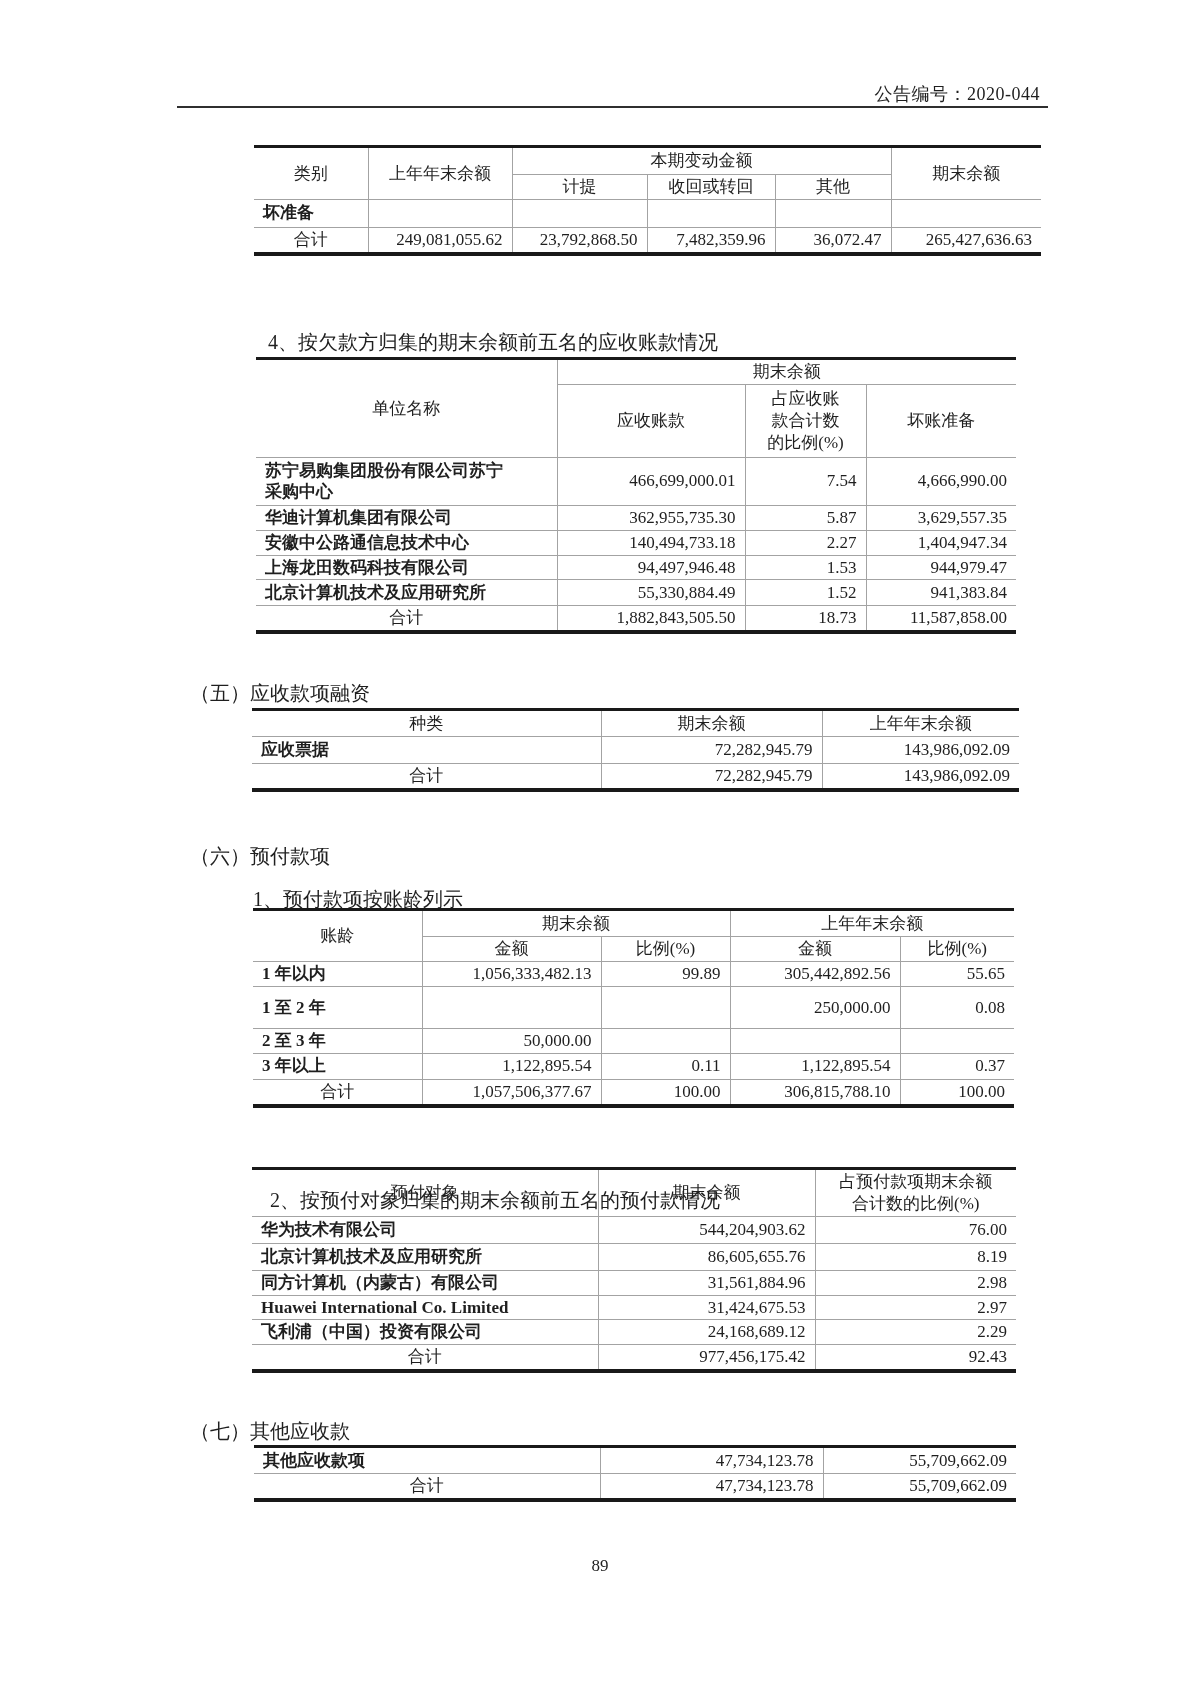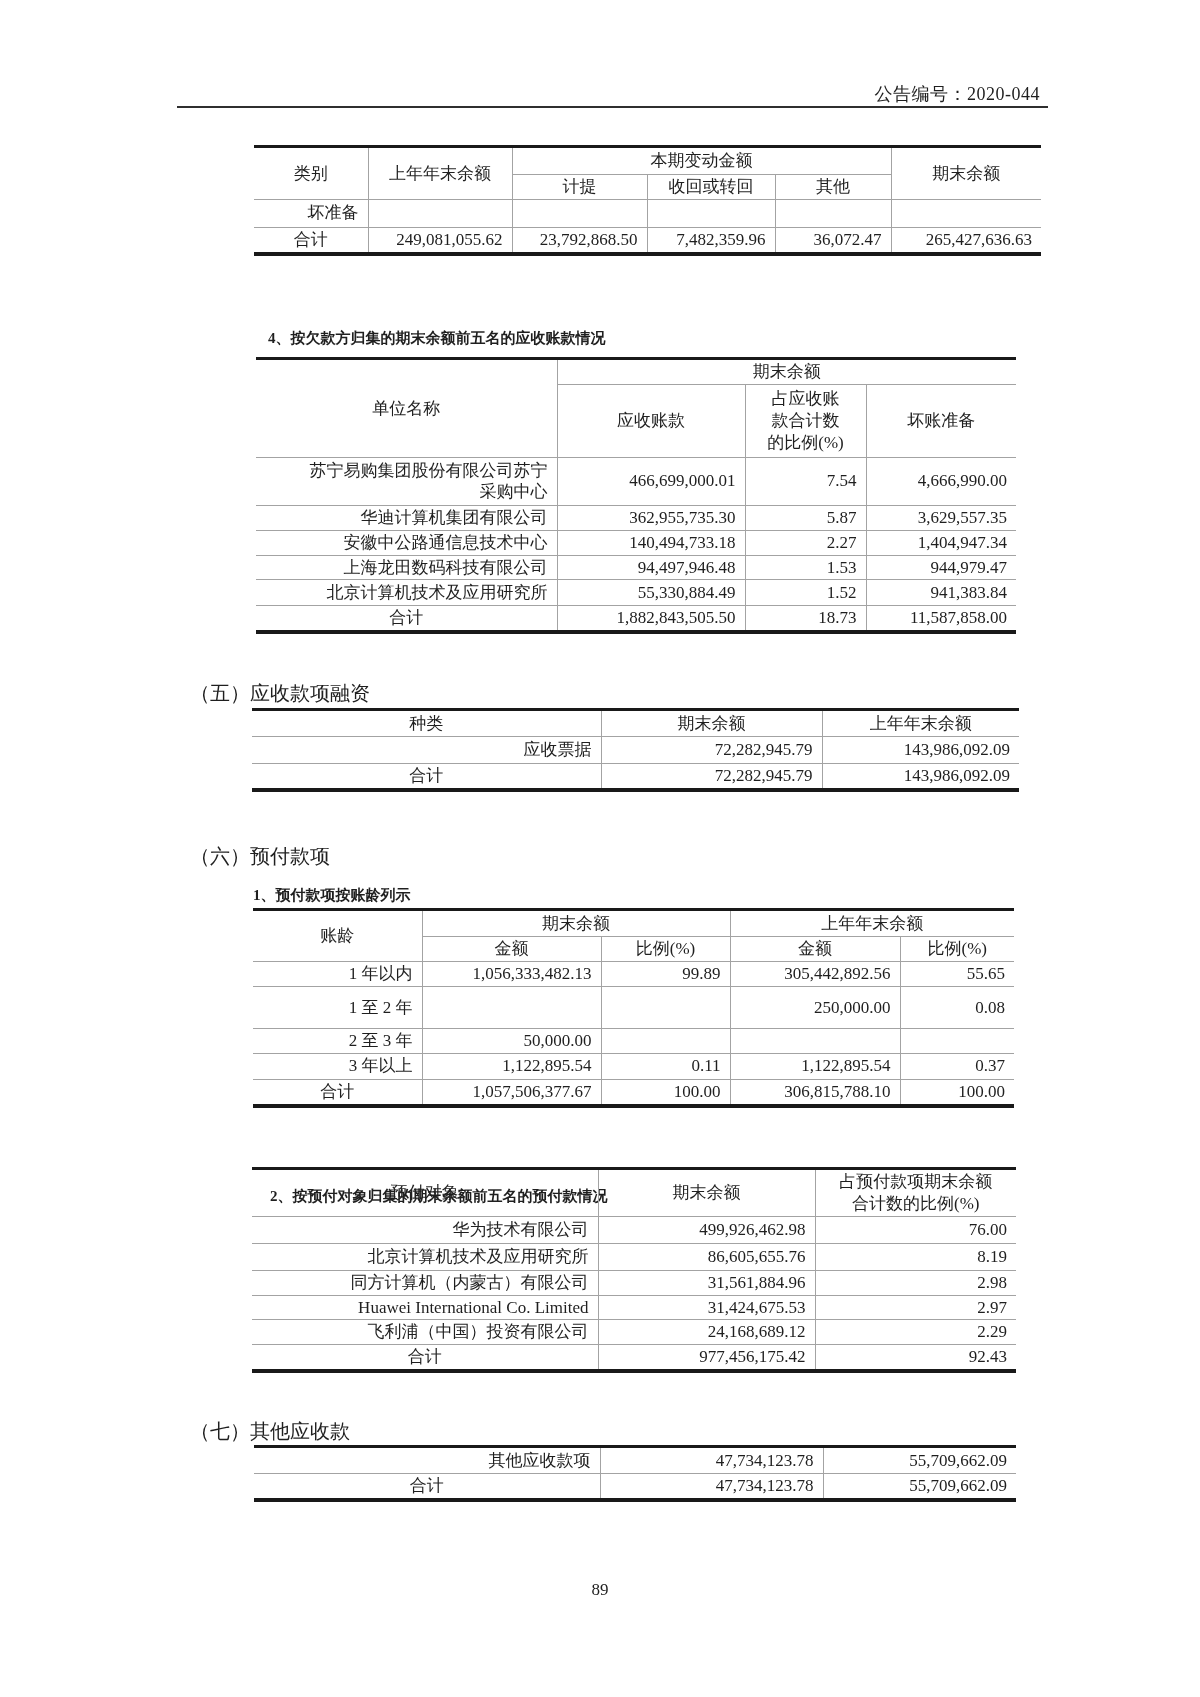--- a/index.html
+++ b/index.html
@@ -3,34 +3,34 @@
 <meta charset="utf-8">
 <style>
   html,body{margin:0;padding:0;background:#ffffff;}
   .page{
     position:relative;width:1200px;height:1697px;background:#ffffff;
     font-family:"Liberation Serif","DejaVu Serif",serif;color:#1f1f1f;overflow:hidden;
   }
   .annc{position:absolute;top:82px;right:160px;font-size:18px;letter-spacing:.5px;}
   .rule{position:absolute;left:177px;top:106px;width:871px;height:2px;background:#2f2f2f;}
   .h-big{position:absolute;font-weight:normal;font-size:20px;white-space:nowrap;}
-  .h-num{position:absolute;font-weight:bold;font-size:15px;white-space:nowrap;}
+  .h-num{position:absolute;font-weight:normal;font-size:20px;white-space:nowrap;}
   .ft{
     position:absolute;border-collapse:collapse;table-layout:fixed;
     border-top:3px solid #191919;border-bottom:4px solid #191919;font-size:17px;
   }
   .ft td{border:1px solid #a3a3a3;padding:1px 9px;vertical-align:middle;line-height:1.28;overflow:hidden;}
   .ft tr>td:first-child{border-left:0;}
   .ft tr>td:last-child{border-right:0;}
   .th{text-align:center;}
   .num{text-align:right;}
-  .lab{text-align:right;}
+  .lab{text-align:left;font-weight:bold;}
   .cen{text-align:center;}
   .pre{white-space:pre-line;}
-  .pageno{position:absolute;top:1556px;left:0;width:1200px;text-align:center;font-size:17px;margin-top:24px;}
+  .pageno{position:absolute;top:1556px;left:0;width:1200px;text-align:center;font-size:17px;}
 </style>
 </head>
 <body>
 
 <div class="page">
 
   <div class="annc">公告编号：2020-044</div>
   <div class="rule"></div>
 
   <table class="ft" style="left:254px;top:145px;width:787px;">
@@ -228,21 +228,21 @@
       </colgroup>
     <tbody>
         <tr style="height:46px">
       <td class="th">预付对象</td>
       <td class="th">期末余额</td>
       <td class="th pre">占预付款项期末余额
 合计数的比例(%)</td>
     </tr>
     <tr style="height:27px">
       <td class="lab">华为技术有限公司</td>
-      <td class="num">499,926,462.98</td>
+      <td class="num">544,204,903.62</td>
       <td class="num">76.00</td>
     </tr>
     <tr style="height:27px">
       <td class="lab">北京计算机技术及应用研究所</td>
       <td class="num">86,605,655.76</td>
       <td class="num">8.19</td>
     </tr>
     <tr style="height:25px">
       <td class="lab">同方计算机（内蒙古）有限公司</td>
       <td class="num">31,561,884.96</td>

